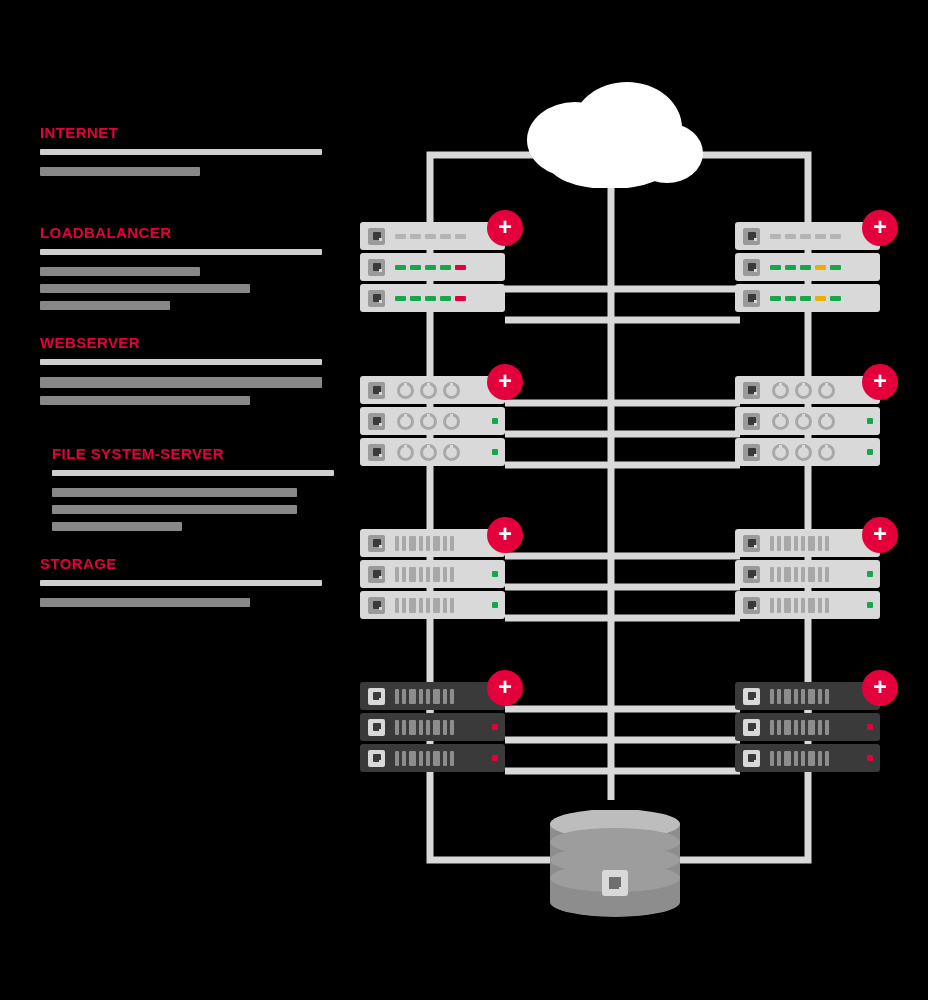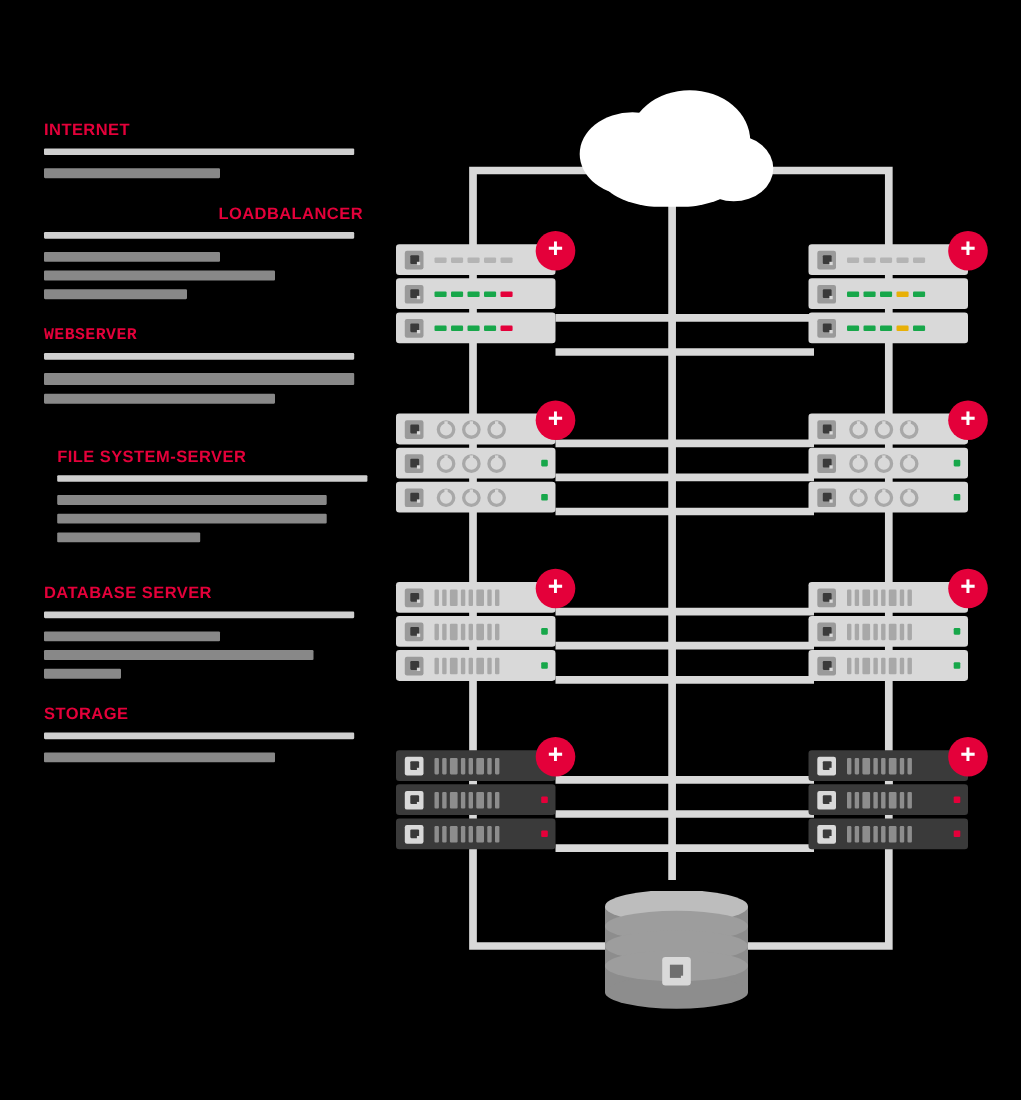--- a/index.html
+++ b/index.html
@@ -20,21 +20,21 @@
     left: 0; top: 0;
     width: 928px;
     height: 1000px;
     background: #000000;
   }
 
   
   .legend {
     position: absolute;
     left: 40px;
-    top: 110px;
+    top: 124px;
     width: 290px;
   }
   .legend-group { margin-bottom: 24px; }
   .legend-title {
     color: #e4003a;
     font-size: 15px;
     font-weight: bold;
     letter-spacing: 0.4px;
     margin: 0 0 8px 0;
     text-transform: uppercase;
@@ -214,35 +214,35 @@
   <div class="legend">
 
     <div class="legend-group">
       <div class="legend-title">INTERNET</div>
       <div class="legend-rule"></div>
       <div class="legend-line w-md">
           <span>Redundante Anbindung</span>
         </div>
     </div>
 
-    <div class="legend-group" style="margin-top:24px;text-align:right;">
+    <div class="legend-group" style="margin-top:48px;">
       <div class="legend-title">LOADBALANCER</div>
       <div class="legend-rule"></div>
       <div class="legend-line w-md">
           <span>Lastverteilung</span>
         </div>
       <div class="legend-line w-lg">
           <span>SSL-Terminierung und</span>
         </div>
       <div class="legend-line w-sm">
           <span>Ausfallschutz</span>
         </div>
     </div>
 
-    <div class="legend-group" style="margin-top:16px;font-family:Liberation Mono, monospace;">
+    <div class="legend-group" style="margin-top:16px;">
       <div class="legend-title">WEBSERVER</div>
       <div class="legend-rule"></div>
       <div class="legend-line w-full tall">
           <span>Skalierbare Webserver</span>
         </div>
       <div class="legend-line w-lg">
           <span>Applikationsschicht</span>
         </div>
     </div>
 
@@ -253,33 +253,20 @@
           <span>Gemeinsamer Dateizugriff</span>
         </div>
       <div class="legend-line w-xl">
           <span>Hochverfuegbares Cluster</span>
         </div>
       <div class="legend-line w-sm">
           <span>Datenspiegelung</span>
         </div>
     </div>
 
-    <div class="legend-group" style="margin-top:38px;">
-      <div class="legend-title">DATABASE SERVER</div>
-      <div class="legend-rule"></div>
-      <div class="legend-line w-md">
-          <span>Datenbank-Cluster</span>
-        </div>
-      <div class="legend-line w-xl">
-          <span>Replikation und Backup</span>
-        </div>
-      <div class="legend-line w-xs">
-          <span>Failover</span>
-        </div>
-    </div>
 
     <div class="legend-group" style="margin-top:20px;">
       <div class="legend-title">STORAGE</div>
       <div class="legend-rule"></div>
       <div class="legend-line w-lg">
           <span>Zentraler Speicher (SAN)</span>
         </div>
     </div>
 
   </div>

